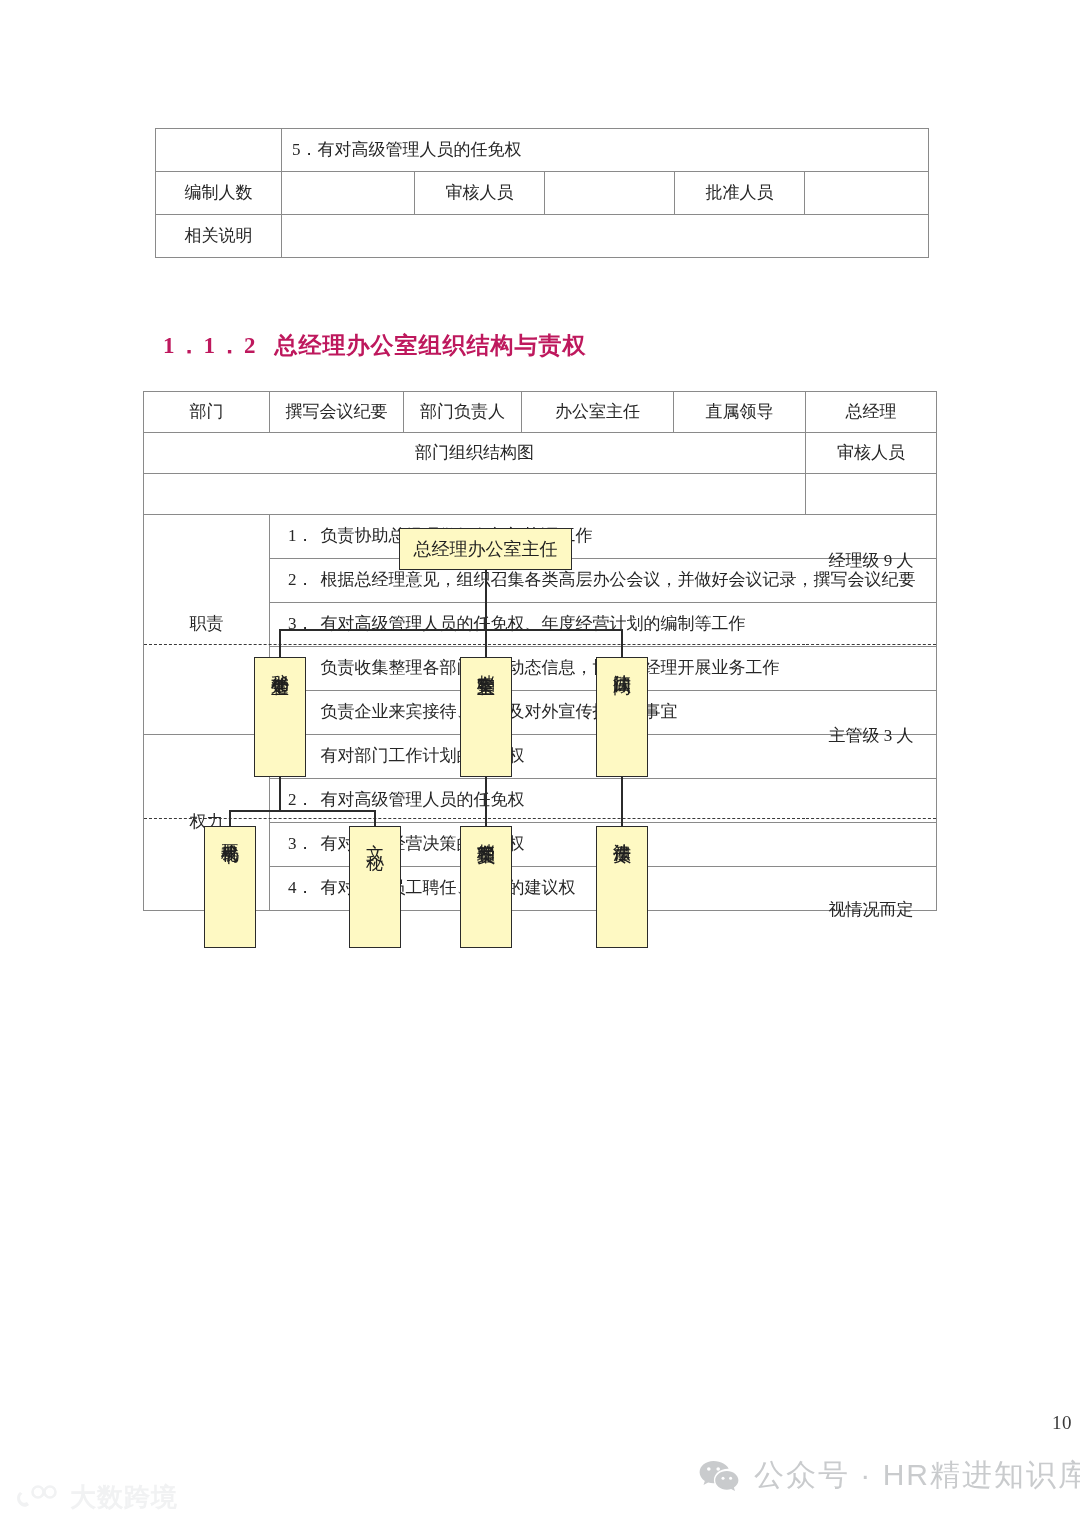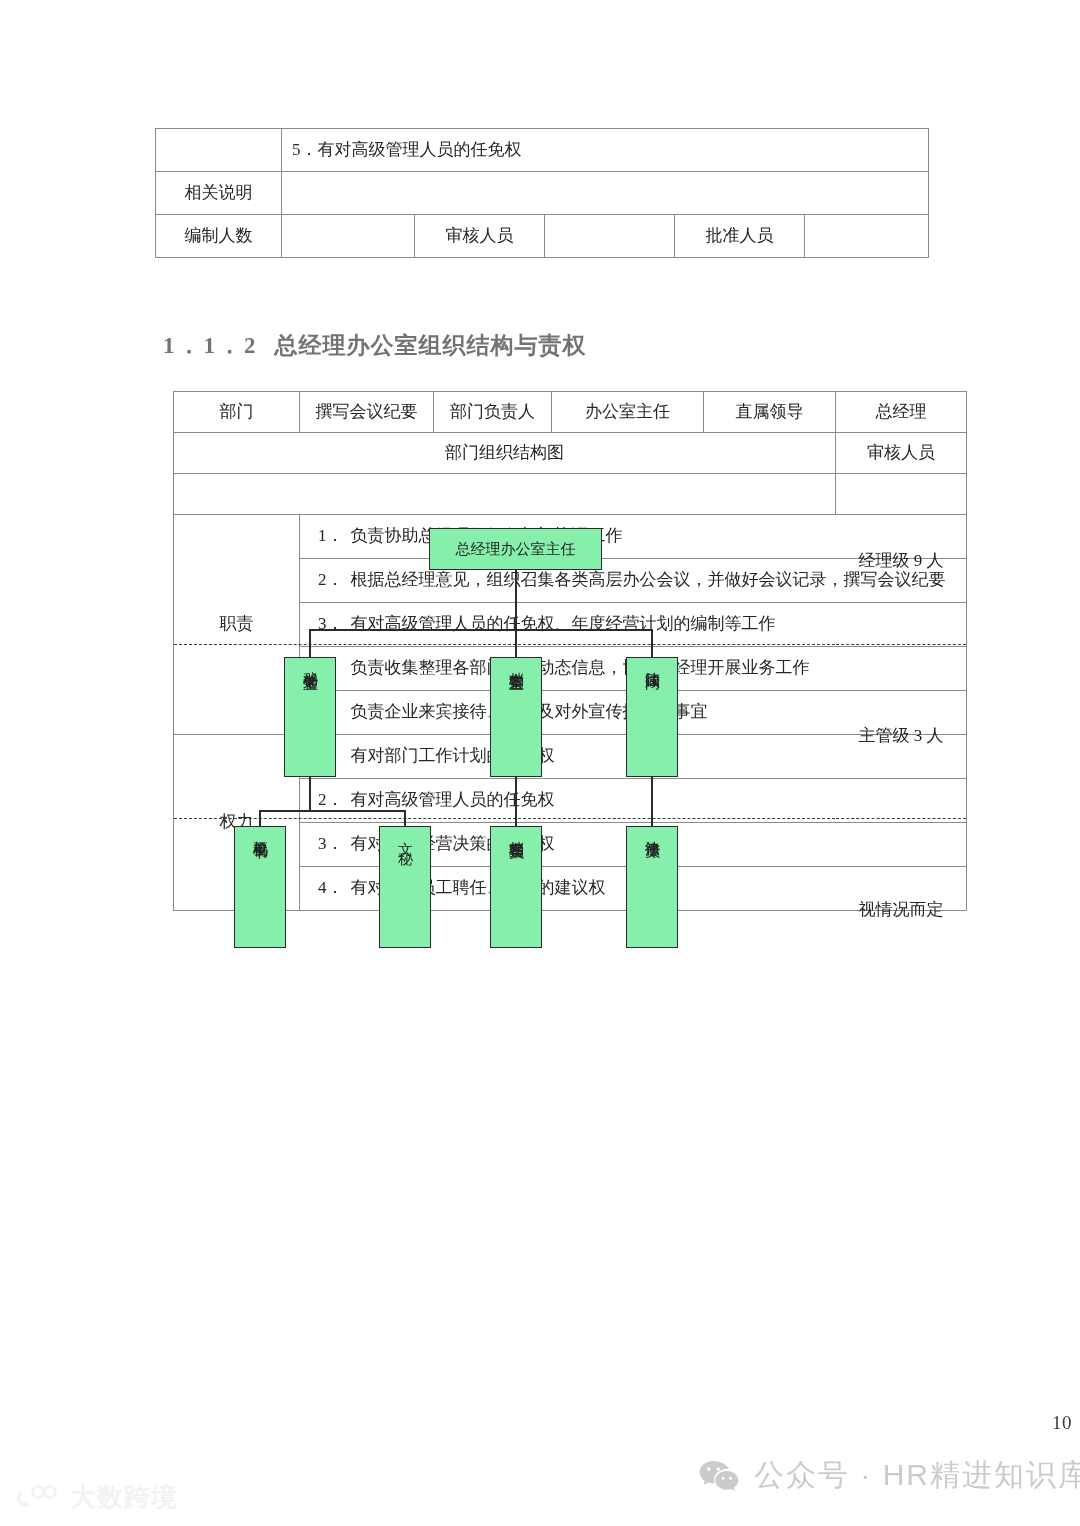--- a/index.html
+++ b/index.html
@@ -51,29 +51,29 @@
   #top-table td { height: 42px; }
 
   
   #section-heading {
     position: absolute;
     left: 163px;
     top: 330px;
     font-size: 23px;
     font-weight: bold;
     letter-spacing: 1px;
-    color: #737373;
+    color: #be185d;
     white-space: nowrap;
   }
   #section-heading .num { letter-spacing: 3px; margin-right: 16px; }
 
   
   #main-table {
     position: absolute;
-    left: 173px;
+    left: 143px;
     top: 391px;
     width: 773px;
   }
   #main-table td { height: 40px; }
 
   
   td.chart-cell {
     height: 508px;
     padding: 0;
     position: relative;
@@ -87,23 +87,23 @@
   }
 
   
   .chart {
     position: absolute;
     inset: 0;
   }
   .node {
     position: absolute;
     border: 1px solid #2b2b2b;
-    background: #86efac;
+    background: #fef9c3;
     box-sizing: border-box;
-    font-size: 15px;
+    font-size: 18px;
     line-height: 1.12;
     color: #1f1f1f;
     text-align: center;
   }
   .node.horiz {
     display: flex;
     align-items: center;
     justify-content: center;
   }
   .node.vert {
@@ -204,30 +204,30 @@
       <col style="width:130px">
         <col style="width:130px">
         <col style="width:124px">
     </colgroup>
     <tbody>
       <tr>
         <td class="blank"></td>
         <td class="lft" colspan="5">5．有对高级管理人员的任免权</td>
       </tr>
       <tr>
-        <td class="ctr">相关说明</td>
-        <td class="lft" colspan="5"></td>
-      </tr>
-      <tr>
         <td class="ctr">编制人数</td>
         <td class="ctr"></td>
         <td class="ctr">审核人员</td>
         <td class="ctr"></td>
         <td class="ctr">批准人员</td>
         <td class="ctr"></td>
+      </tr>
+      <tr>
+        <td class="ctr">相关说明</td>
+        <td class="lft" colspan="5"></td>
       </tr>
     </tbody>
   </table>
 
   <div id="section-heading">
     <span class="num">1．1．2</span><span>总经理办公室组织结构与责权</span>
   </div>
 
   <table class="doc" id="main-table">
     <colgroup>

